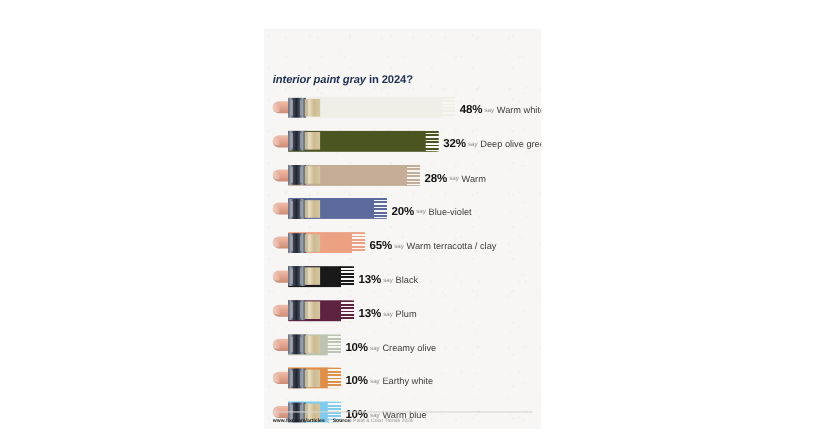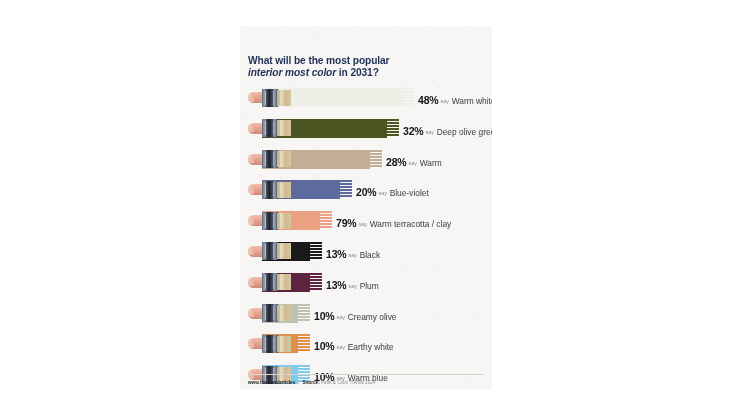--- a/index.html
+++ b/index.html
@@ -103,22 +103,22 @@
   .foot .src{color:#8d8d8d;}
 </style>
 </head>
 <body>
 
 <div id="stage">
 
   <div class="card">
 
     <div class="title">
-      <span>What will be the most popular</span><br>
-      <span class="em">interior most color</span><span> in 2031?</span>
+      <br>
+      <span class="em">interior paint gray</span><span> in 2024?</span>
     </div>
 
     <div class="rows" id="rows">
         <div class="row">
           <div class="stroke-wrap" style="width: 152px;">
             <div class="solid" style="background: rgb(239, 238, 231);"></div>
             <div class="tail">
               <i style="background: rgb(239, 238, 231);"></i>
               <i style="background: rgb(239, 238, 231);"></i>
               <i style="background: rgb(239, 238, 231);"></i>
@@ -186,21 +186,21 @@
               <i style="background: rgb(237, 161, 131);"></i>
               <i style="background: rgb(237, 161, 131);"></i>
               <i style="background: rgb(237, 161, 131);"></i>
             </div>
           </div>
           <div class="brush">
             <div class="handle"></div>
             <div class="ferrule"></div>
             <div class="bristles"></div>
           </div>
-          <div class="lbl" style="left: 96px;"><span class="pct">79%</span><span class="say">say</span><span class="nm">Warm terracotta / clay</span></div>
+          <div class="lbl" style="left: 96px;"><span class="pct">65%</span><span class="say">say</span><span class="nm">Warm terracotta / clay</span></div>
         </div>
         <div class="row">
           <div class="stroke-wrap" style="width: 60px;">
             <div class="solid" style="background: rgb(25, 25, 25);"></div>
             <div class="tail">
               <i style="background: rgb(25, 25, 25);"></i>
               <i style="background: rgb(25, 25, 25);"></i>
               <i style="background: rgb(25, 25, 25);"></i>
             </div>
           </div>

